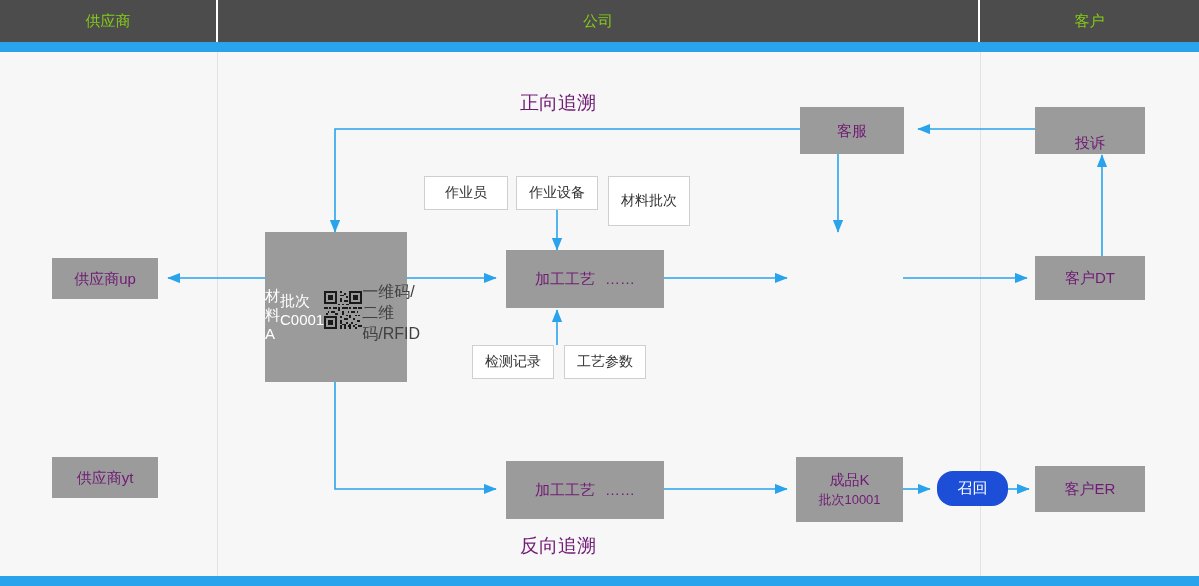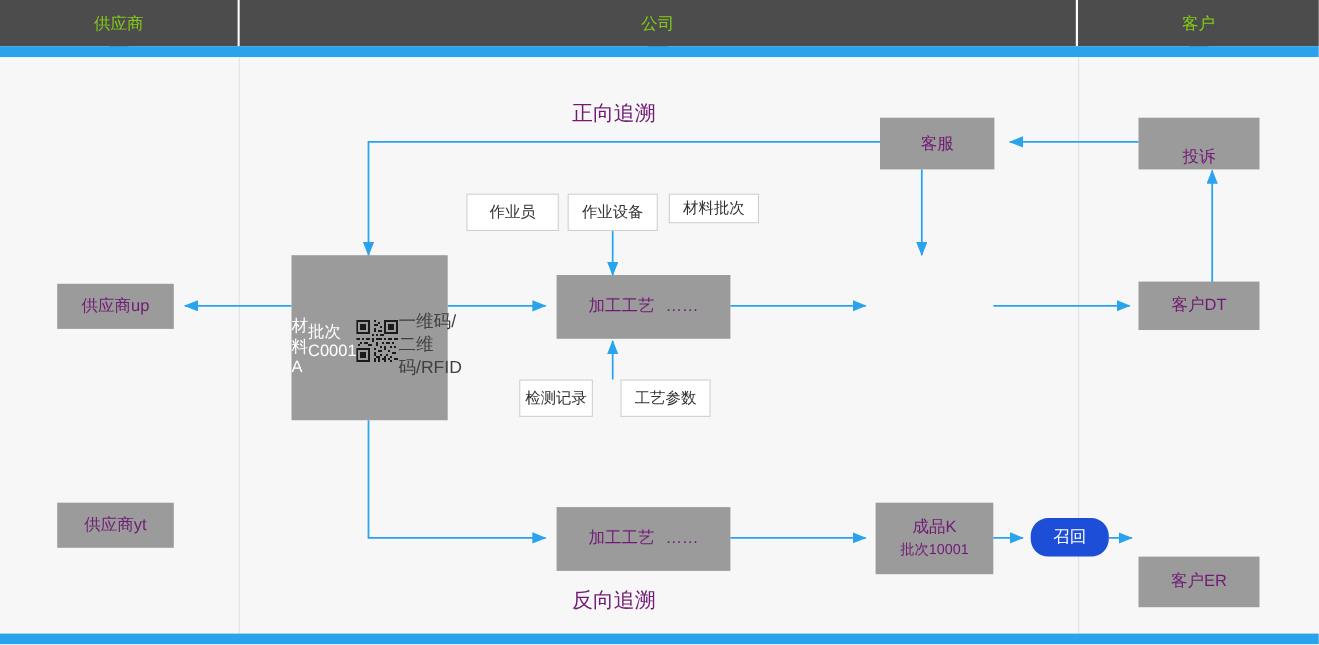--- a/index.html
+++ b/index.html
@@ -295,25 +295,25 @@
       </div>
       <div class="t3">一维码/二维码/RFID</div>
     </div>
 
     <div class="whitebox" style="left:424px; top:124px; width:84px; height:34px;">
       <span>作业员</span>
     </div>
     <div class="whitebox" style="left:516px; top:124px; width:82px; height:34px;">
       <span>作业设备</span>
     </div>
-    <div class="whitebox" style="left:608px; top:124px; width:82px; height:27px;align-items:center;">
+    <div class="whitebox" style="left:608px; top:124px; width:82px; height:50px;align-items:center;">
       <span>材料批次</span>
     </div>
 
-    <div class="whitebox" style="left:472px; top:293px; width:67px; height:34px;">
+    <div class="whitebox" style="left:472px; top:293px; width:82px; height:34px;">
       <span>检测记录</span>
     </div>
     <div class="whitebox" style="left:564px; top:293px; width:82px; height:34px;">
       <span>工艺参数</span>
     </div>
 
     <div class="node gray" style="left:506px; top:198px; width:158px; height:58px; flex-direction:row;">
       <span>加工工艺</span>
       <span style="margin-left:10px;">……</span>
     </div>
@@ -334,21 +334,21 @@
     </div>
 
     <div class="node gray" style="left:1035px; top:55px; width:110px; height:47px;justify-content:flex-end;">
       <span>投诉</span>
     </div>
 
     <div class="node gray" style="left:1035px; top:204px; width:110px; height:44px;">
       <span>客户DT</span>
     </div>
 
-    <div class="node gray" style="left:1035px; top:414px; width:110px; height:46px;margin-top:40px;">
+    <div class="node gray" style="left:1035px; top:414px; width:110px; height:46px;">
       <span>客户ER</span>
     </div>
 
     <div class="pill" style="left:937px; top:419px; width:71px; height:35px;">
       <span>召回</span>
     </div>
 
   </div>
 
   <div class="blue-bar-bottom"></div>

